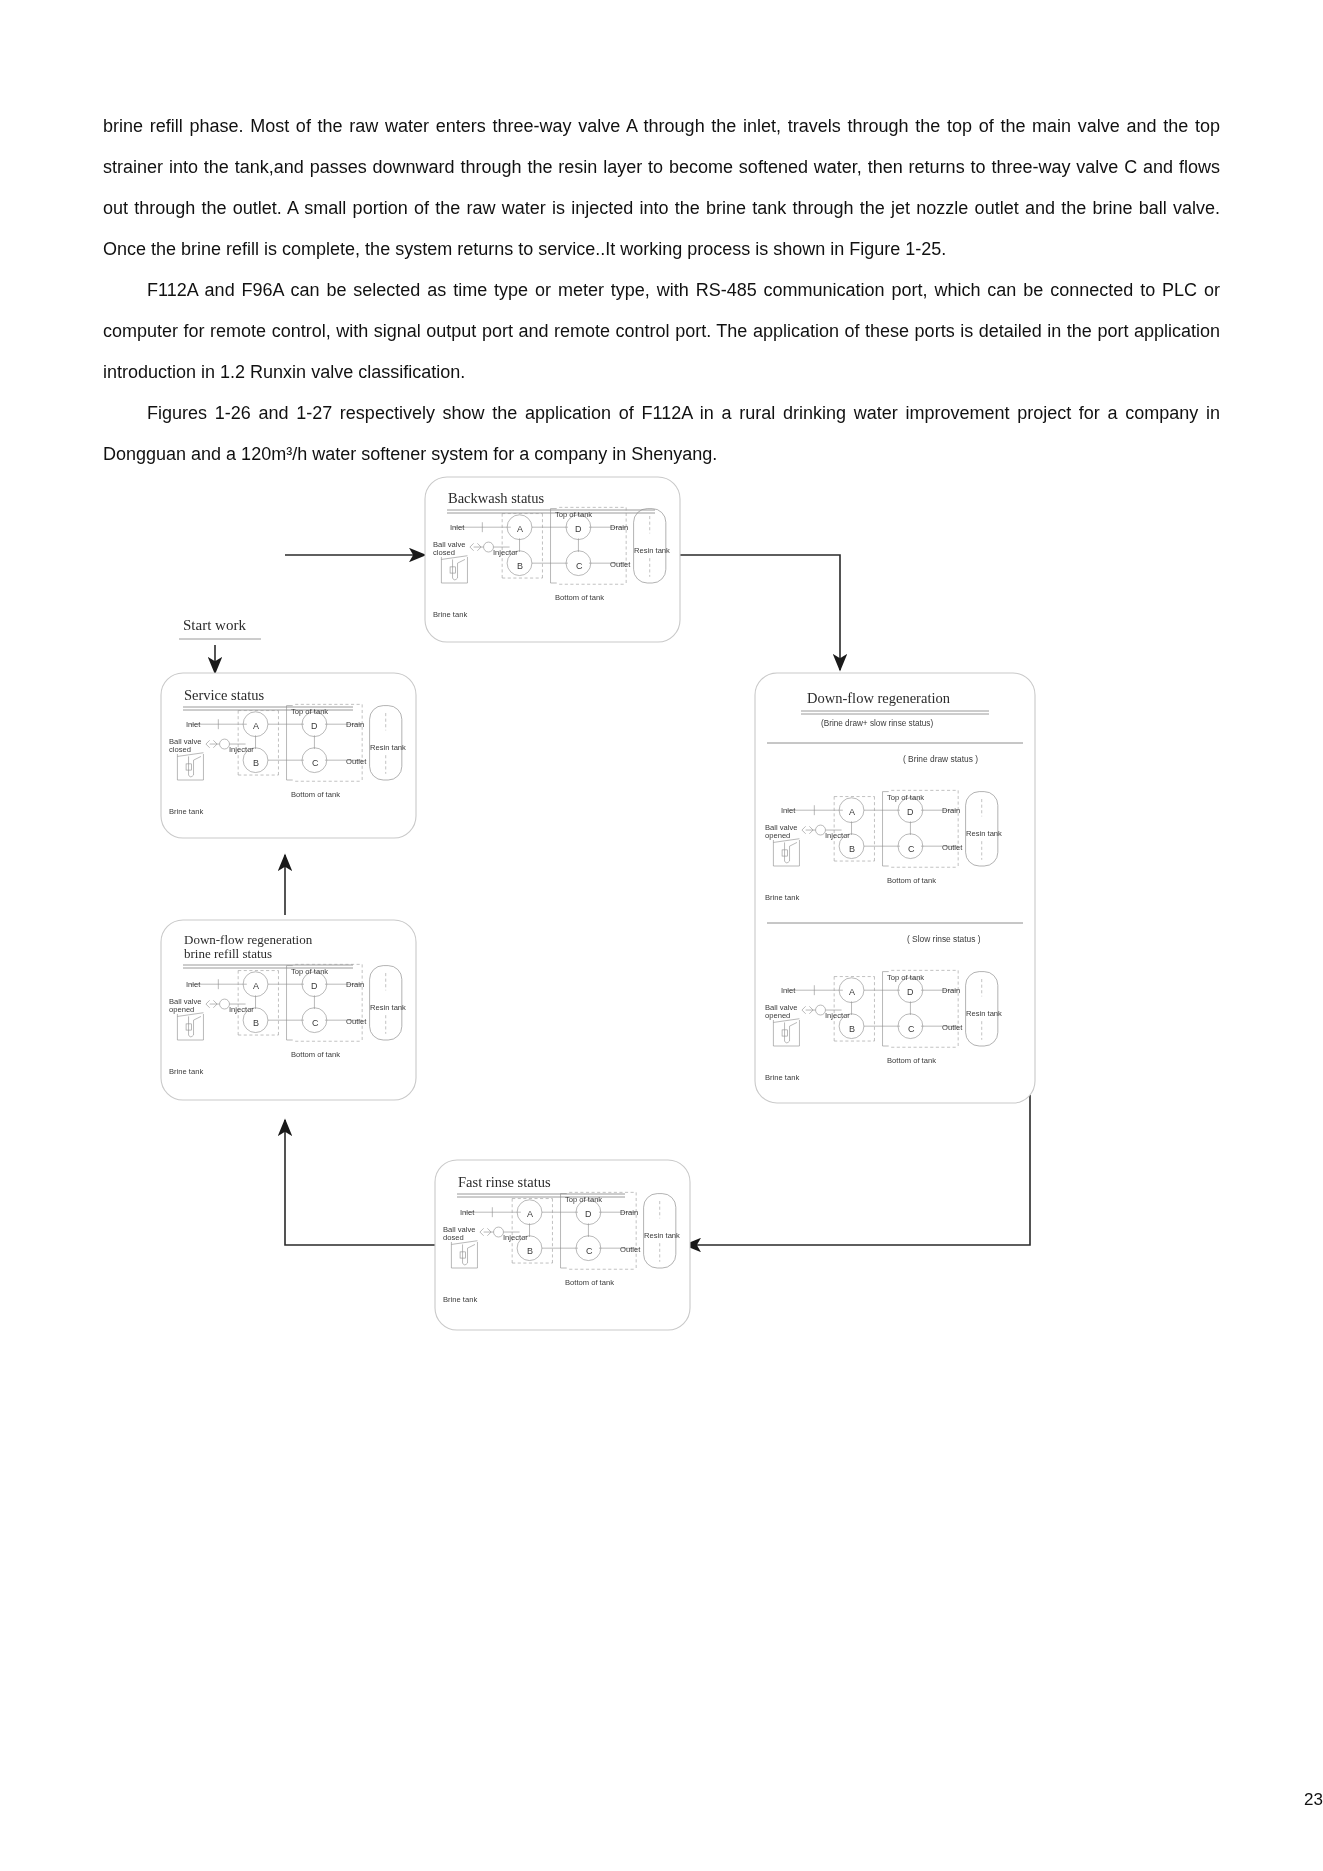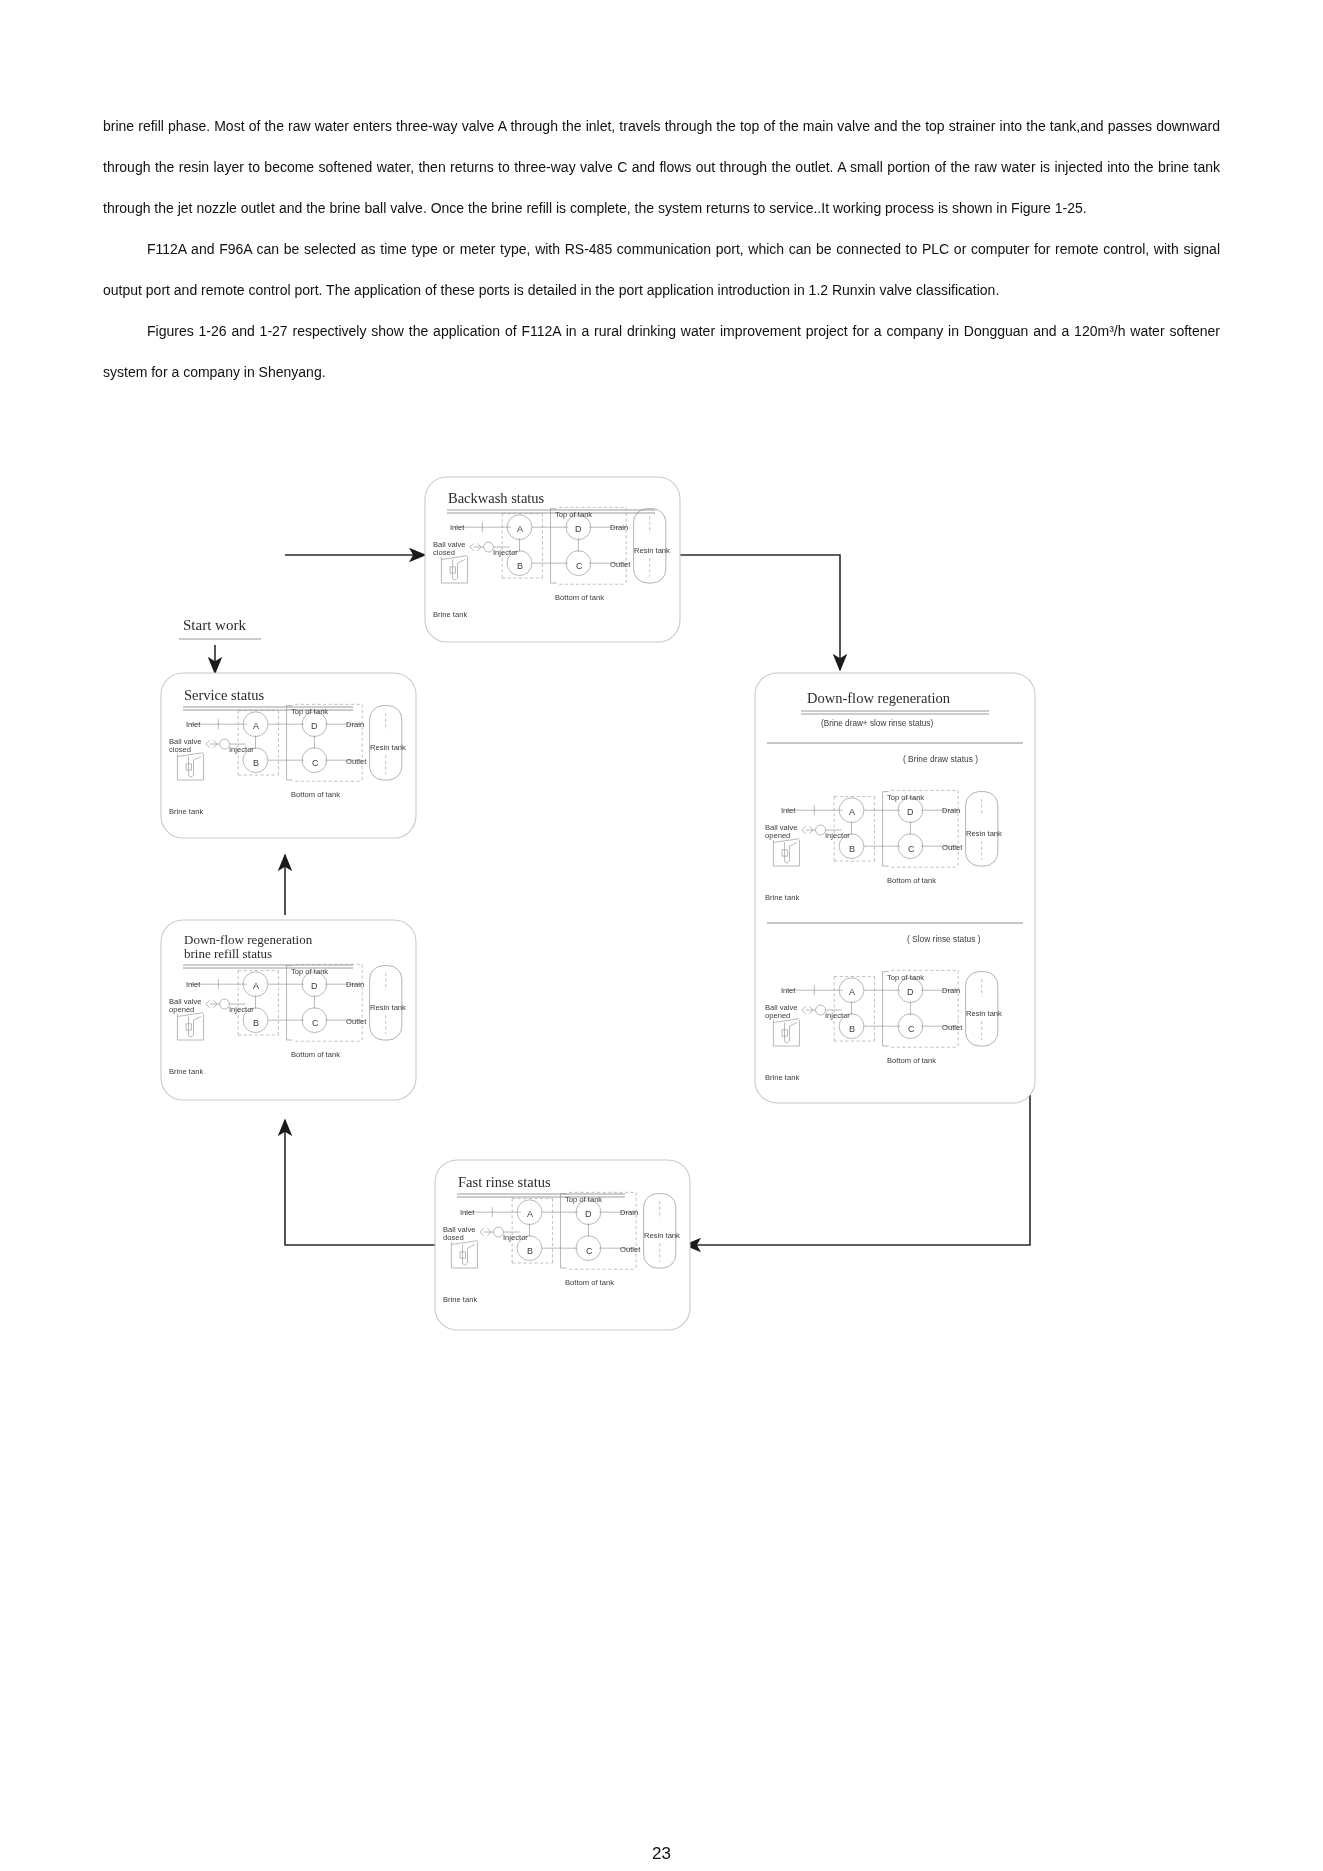--- a/index.html
+++ b/index.html
@@ -11,21 +11,21 @@
     position:relative;
     overflow:hidden;
   }
   .page{
     position:absolute; inset:0;
     padding:0;
   }
   .body-text{
     position:absolute;
     left:103px; top:106px; width:1117px;
-    font-size:14px;
+    font-size:18px;
     line-height:41px;
     text-align:justify;
     color:#111;
   }
   .body-text p{margin:0 0 0 0;}
   .body-text p.indent{text-indent:44px;}
 
   
   .figure-wrap{
     position:absolute;
@@ -36,22 +36,22 @@
 
   .fig-caption{
     position:absolute;
     left:0; right:0; top:1630px;
     text-align:center;
     font-size:21.5px;
     color:#111;
   }
   .page-number{
     position:absolute;
-    left:0; right:0; top:1844px;
-    text-align:center;
+    left:0; right:0; top:1790px;
+    text-align:right;
     font-size:17px;
     color:#111;
   }
 
   
   .t-title{font-family:"Liberation Serif", serif; font-size:14.5px; fill:#2b2b2b;}
   .t-title-sm{font-family:"Liberation Serif", serif; font-size:13px; fill:#2b2b2b;}
   .t-sub{font-family:"Liberation Sans", sans-serif; font-size:8.2px; fill:#3a3a3a;}
   .t-lbl{font-family:"Liberation Sans", sans-serif; font-size:8.4px; fill:#3a3a3a;}
   .t-lbl-sm{font-family:"Liberation Sans", sans-serif; font-size:7.6px; fill:#3a3a3a;}

